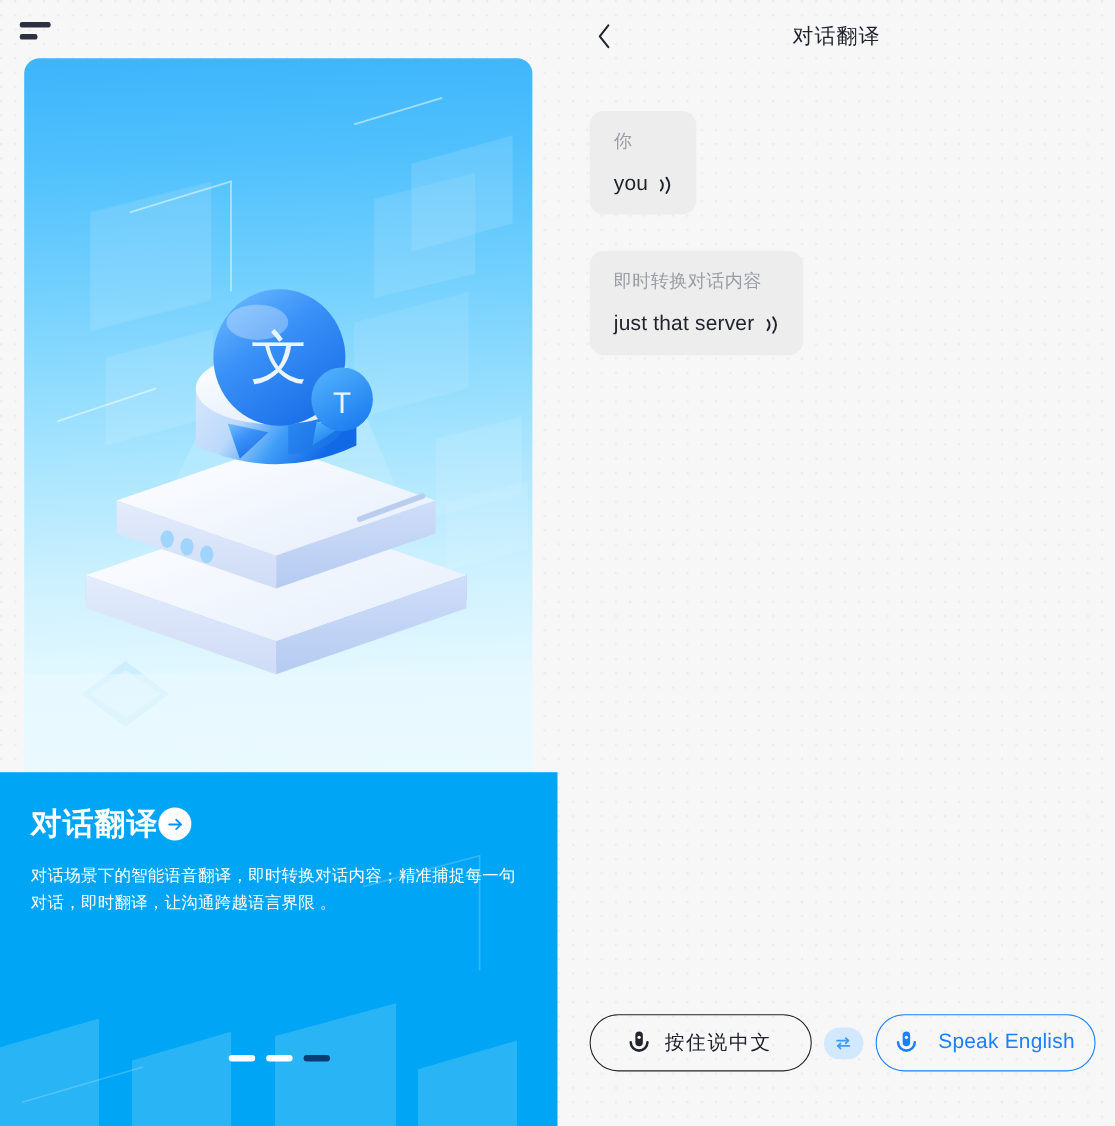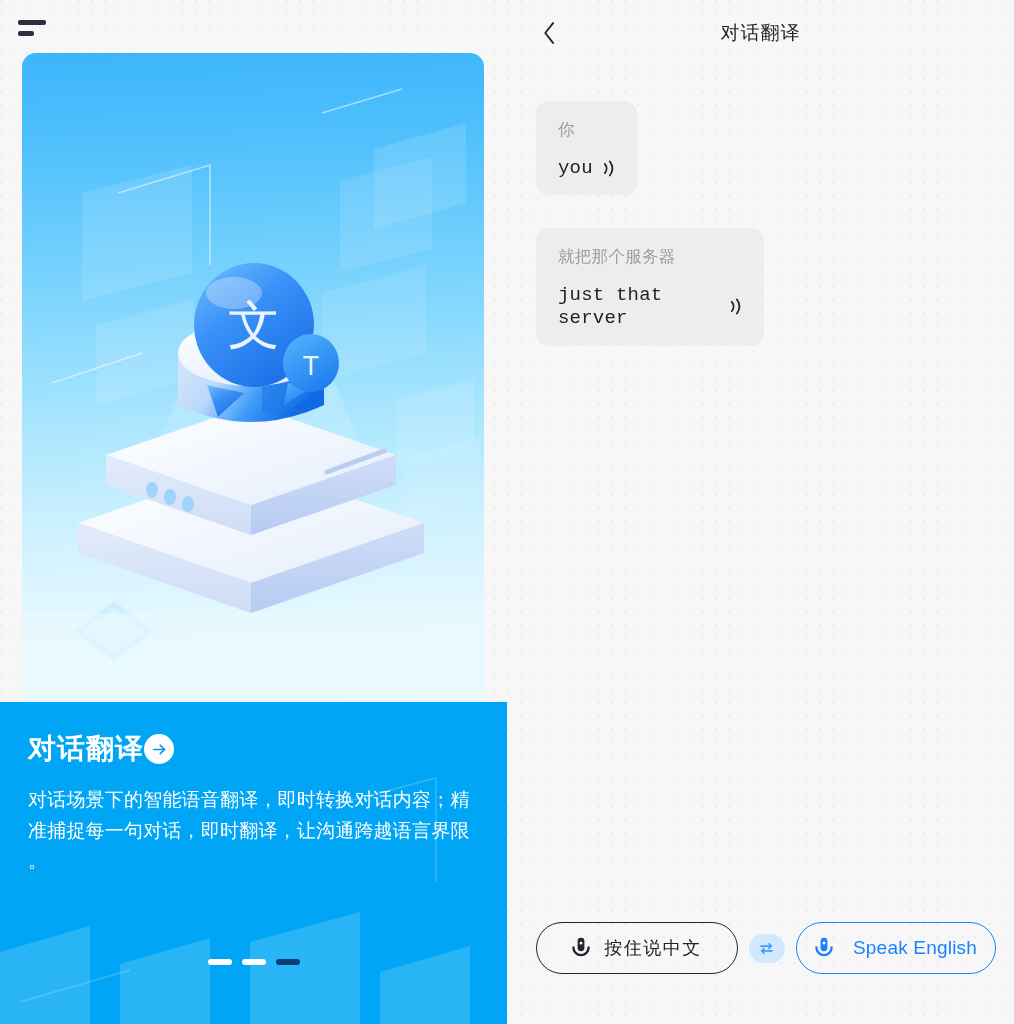--- a/index.html
+++ b/index.html
@@ -102,21 +102,21 @@
     align-items: center;
     justify-content: center;
     cursor: pointer;
     flex: 0 0 30px;
   }
   .promo-arrow-btn svg { width: 17px; height: 17px; }
 
   .promo-desc {
     margin-top: 20px;
     color: #ffffff;
-    font-size: 19px;
+    font-size: 15px;
     line-height: 1.62;
     letter-spacing: 0.2px;
     max-width: 452px;
   }
 
   .dots {
     position: absolute;
     left: 0;
     right: 0;
     top: 257px;
@@ -195,21 +195,20 @@
     margin-top: 17px;
     display: flex;
     align-items: center;
     gap: 9px;
   }
   .bubble .dst {
     color: #20232b;
     font-size: 19px;
     line-height: 1.2;
     letter-spacing: 0.2px;
-    font-family: Liberation Mono, monospace;
   }
   .spk-icon { width: 13px; height: 17px; flex: 0 0 13px; }
 
   
   .bottom-bar {
     position: absolute;
     left: 0;
     right: 0;
     bottom: 0;
     height: 120px;
@@ -444,21 +443,21 @@
           <svg class="spk-icon" viewBox="0 0 14 18" fill="none" stroke="#20232b" stroke-width="1.9" stroke-linecap="round">
             <path d="M3 4 Q7 9 3 14"></path>
             <path d="M8.5 1.5 Q14 9 8.5 16.5"></path>
           </svg>
         </div>
       </div>
 
       <br>
 
       <div class="bubble">
-        <div class="src">就把那个服务器</div>
+        <div class="src">即时转换对话内容</div>
         <div class="dst-row">
           <div class="dst">just that server</div>
           <svg class="spk-icon" viewBox="0 0 14 18" fill="none" stroke="#20232b" stroke-width="1.9" stroke-linecap="round">
             <path d="M3 4 Q7 9 3 14"></path>
             <path d="M8.5 1.5 Q14 9 8.5 16.5"></path>
           </svg>
         </div>
       </div>
     </div>
 

